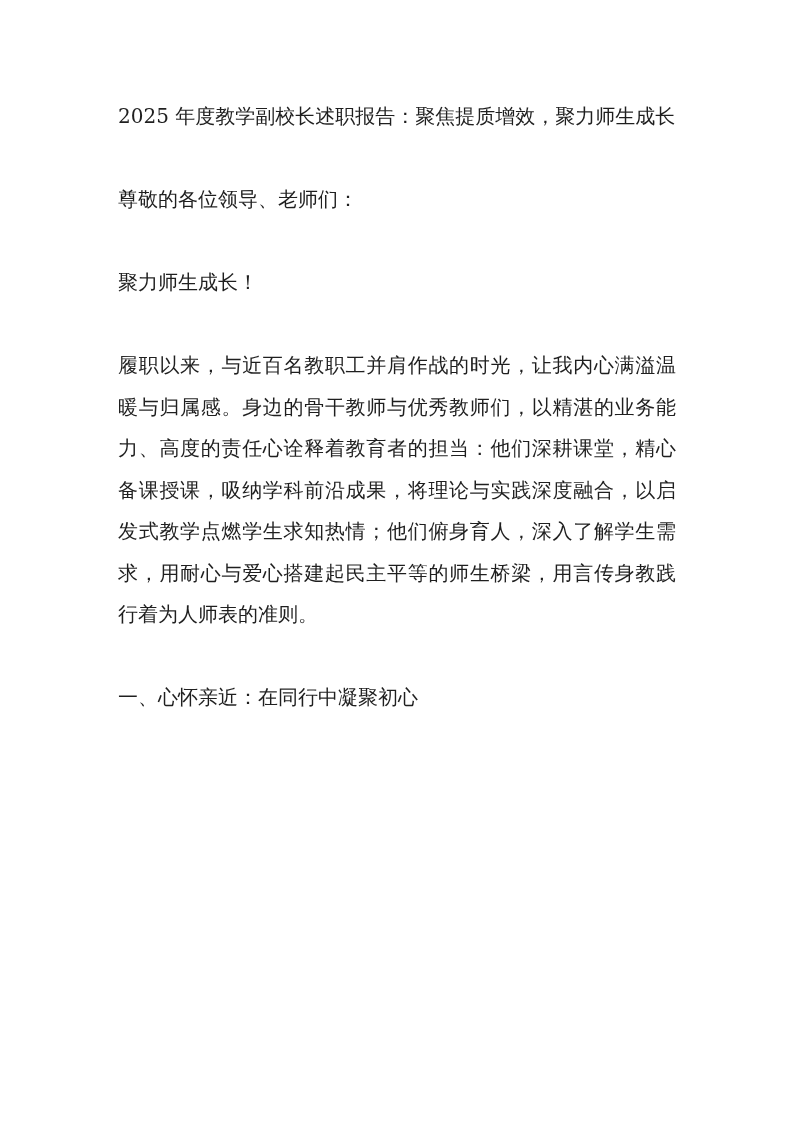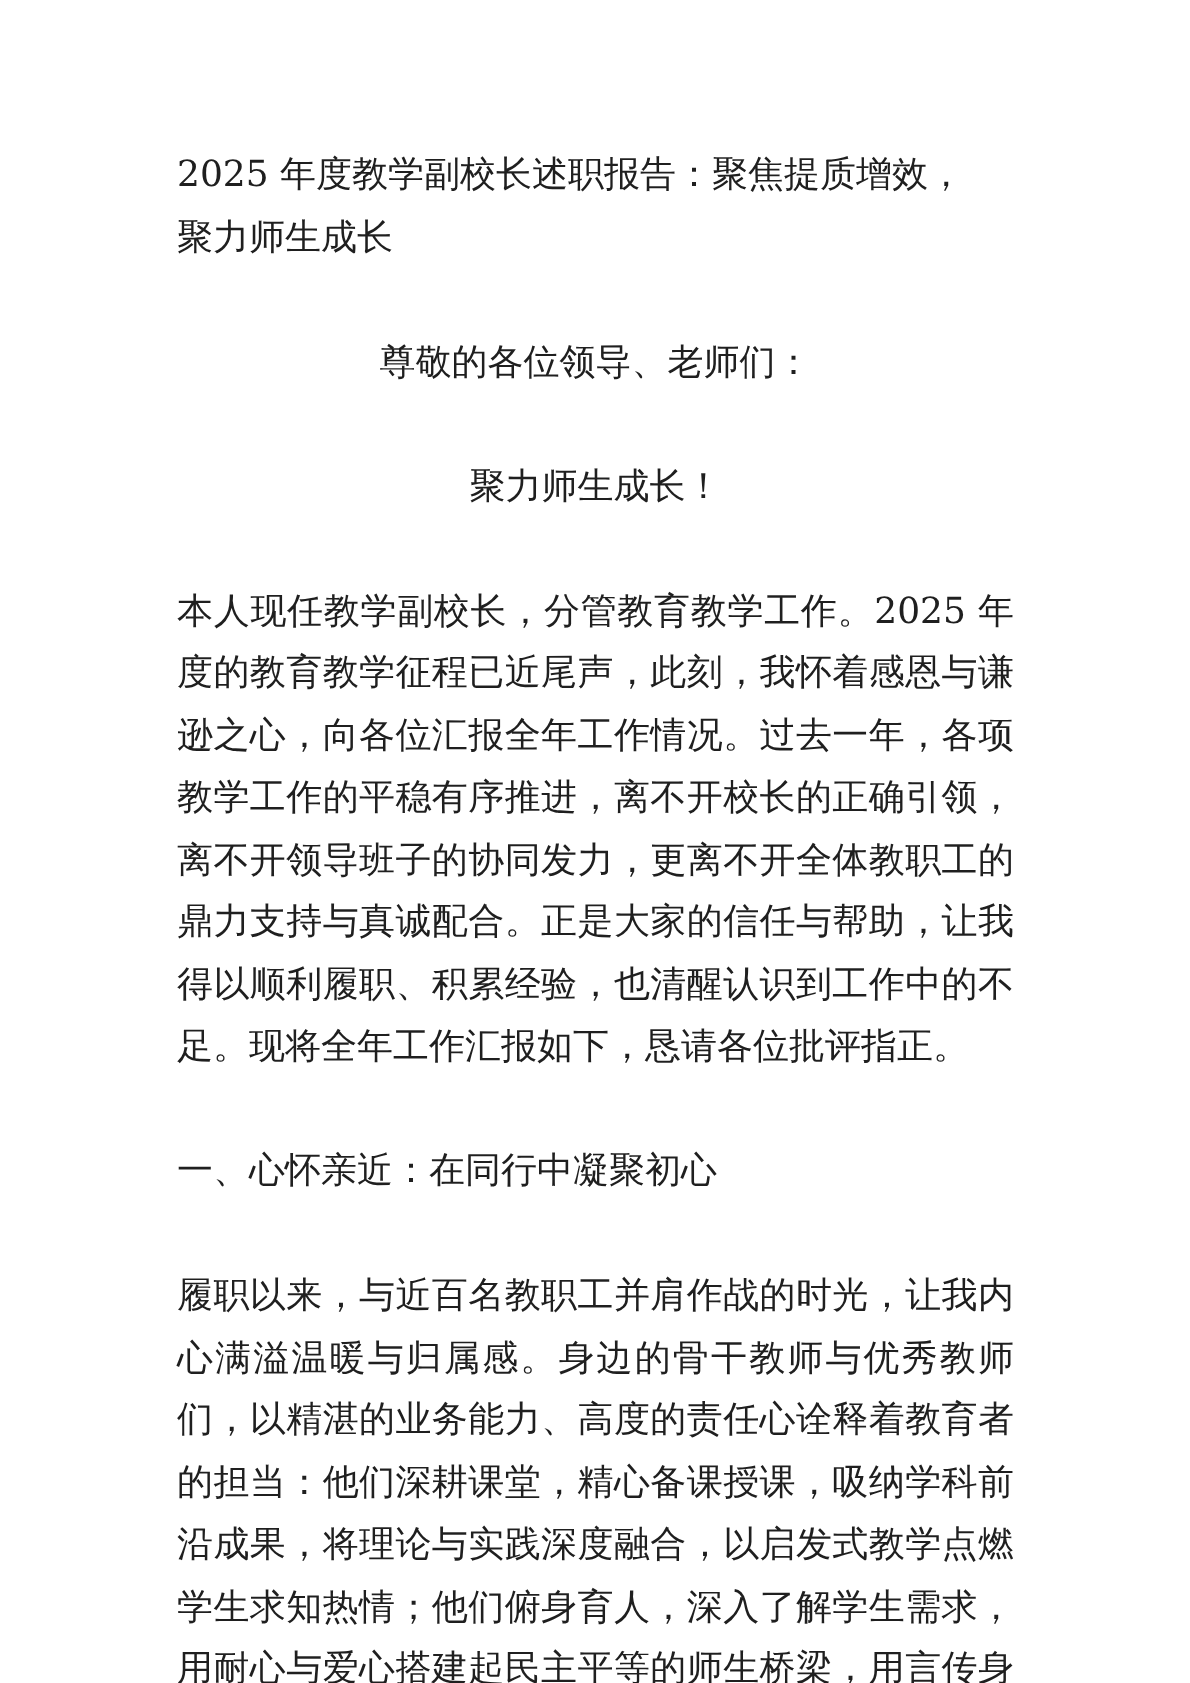--- a/index.html
+++ b/index.html
@@ -12,46 +12,45 @@
     width: 793px;
     height: 1122px;
     box-sizing: border-box;
     background: #ffffff;
     overflow: hidden;
     padding: 96px 117px 0 118px;
     font-family: "DejaVu Serif", "Liberation Serif", serif;
     color: #1f1f1f;
   }
   .doc-block {
-    font-size: 24px;
+    font-size: 20px;
     line-height: 41.5px;
     margin: 0 0 41.5px 0;
     font-weight: normal;
     text-align: justify;
     text-justify: inter-ideograph;
     word-break: break-all;
     white-space: pre-wrap;
   }
   .doc-title, .doc-heading {
     text-align: left;
     word-break: keep-all;
   }
   .doc-line {
-    text-align: center;
+    text-align: left;
     word-break: keep-all;
   }
 </style>
 </head>
 <body>
 
 <div class="page">
   <div class="doc-block doc-title">2025 年度教学副校长述职报告：聚焦提质增效，聚力师生成长</div>
 
   <div class="doc-block doc-line">尊敬的各位领导、老师们：</div>
 
   <div class="doc-block doc-line">聚力师生成长！</div>
 
-  <div class="doc-block">本人现任教学副校长，分管教育教学工作。2025 年度的教育教学征程已近尾声，此刻，我怀着感恩与谦逊之心，向各位汇报全年工作情况。过去一年，各项教学工作的平稳有序推进，离不开校长的正确引领，离不开领导班子的协同发力，更离不开全体教职工的鼎力支持与真诚配合。正是大家的信任与帮助，让我得以顺利履职、积累经验，也清醒认识到工作中的不足。现将全年工作汇报如下，恳请各位批评指正。</div>
+
+  <div class="doc-block">履职以来，与近百名教职工并肩作战的时光，让我内心满溢温暖与归属感。身边的骨干教师与优秀教师们，以精湛的业务能力、高度的责任心诠释着教育者的担当：他们深耕课堂，精心备课授课，吸纳学科前沿成果，将理论与实践深度融合，以启发式教学点燃学生求知热情；他们俯身育人，深入了解学生需求，用耐心与爱心搭建起民主平等的师生桥梁，用言传身教践行着为人师表的准则。</div>
 
   <div class="doc-block doc-heading">一、心怀亲近：在同行中凝聚初心</div>
-
-  <div class="doc-block">履职以来，与近百名教职工并肩作战的时光，让我内心满溢温暖与归属感。身边的骨干教师与优秀教师们，以精湛的业务能力、高度的责任心诠释着教育者的担当：他们深耕课堂，精心备课授课，吸纳学科前沿成果，将理论与实践深度融合，以启发式教学点燃学生求知热情；他们俯身育人，深入了解学生需求，用耐心与爱心搭建起民主平等的师生桥梁，用言传身教践行着为人师表的准则。</div>
 </div>
 
 </body></html>

